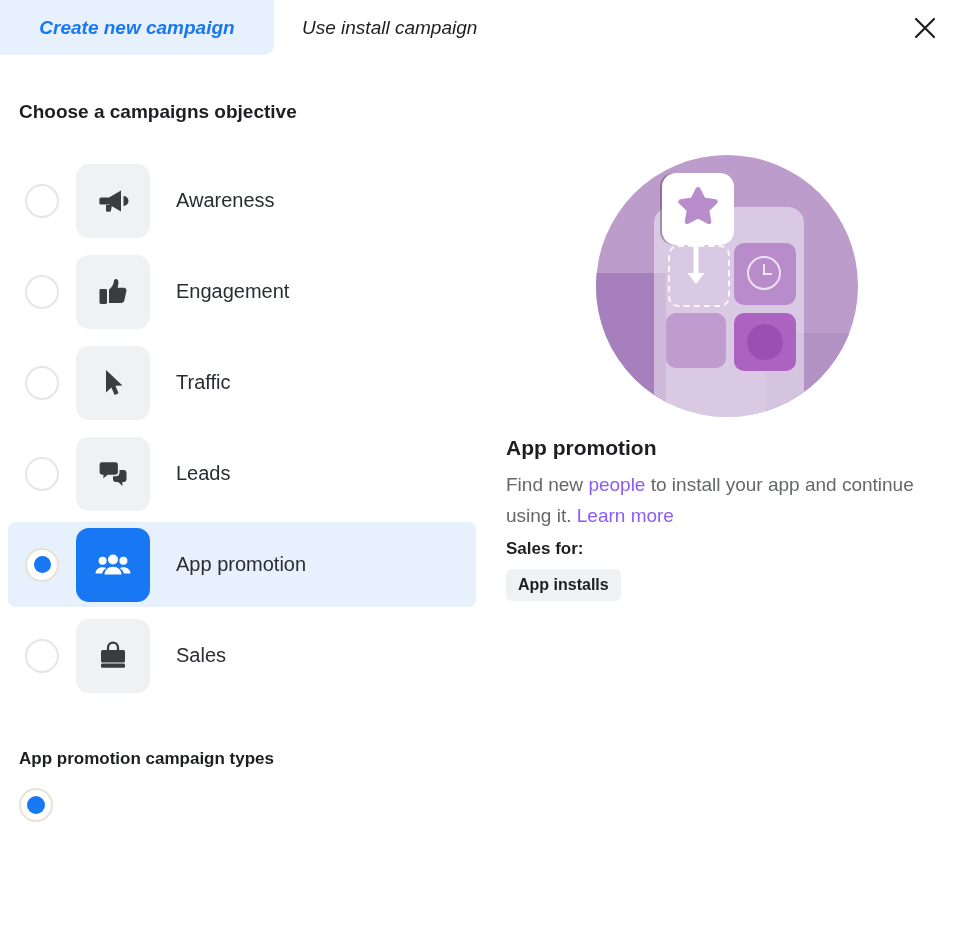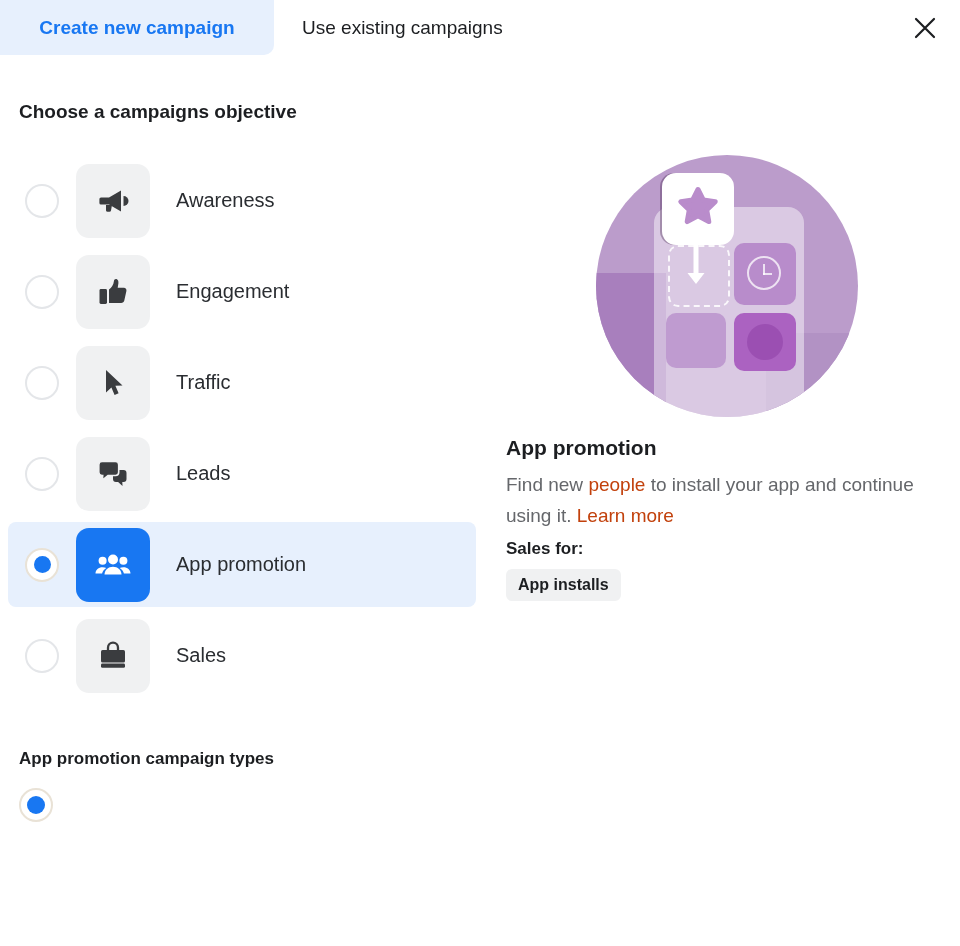--- a/index.html
+++ b/index.html
@@ -27,20 +27,21 @@
   .tab {
     position: absolute;
     top: 0;
     height: 55px;
     display: flex;
     align-items: center;
     justify-content: center;
     font-size: 19px;
     box-sizing: border-box;
     cursor: pointer;
+    font-style: italic;
   }
   .tab-create {
     left: 0;
     width: 274px;
     background: #e7f0fd;
     border-radius: 0 0 10px 0;
     color: #1877f2;
     font-weight: bold;
   }
   .tab-existing {
@@ -280,21 +281,21 @@
     line-height: 30px;
   }
   .detail-desc {
     margin-top: 6px;
     font-size: 19px;
     color: #65676b;
     line-height: 31px;
     max-width: 410px;
   }
   .detail-desc a {
-    color: #c2410c;
+    color: #8b5cf6;
     text-decoration: none;
     cursor: pointer;
   }
   .goodfor-label {
     margin-top: 8px;
     font-size: 17px;
     font-weight: bold;
     color: #1c1e21;
   }
   .chips { margin-top: 10px; }
@@ -363,21 +364,21 @@
   }
 </style>
 </head>
 <body>
 
 <div class="tabbar">
   <div class="tab tab-create">
     <span>Create new campaign</span>
   </div>
   <div class="tab tab-existing">
-    <span>Use existing campaigns</span>
+    <span>Use install campaign</span>
   </div>
   <div class="close-btn">
     <span>
       <svg width="26" height="26" viewBox="0 0 26 26">
         <path d="M4 4 L22 22 M22 4 L4 22" stroke="#1c1e21" stroke-width="2.2" stroke-linecap="round" fill="none"></path>
       </svg>
     </span>
   </div>
 </div>
 

